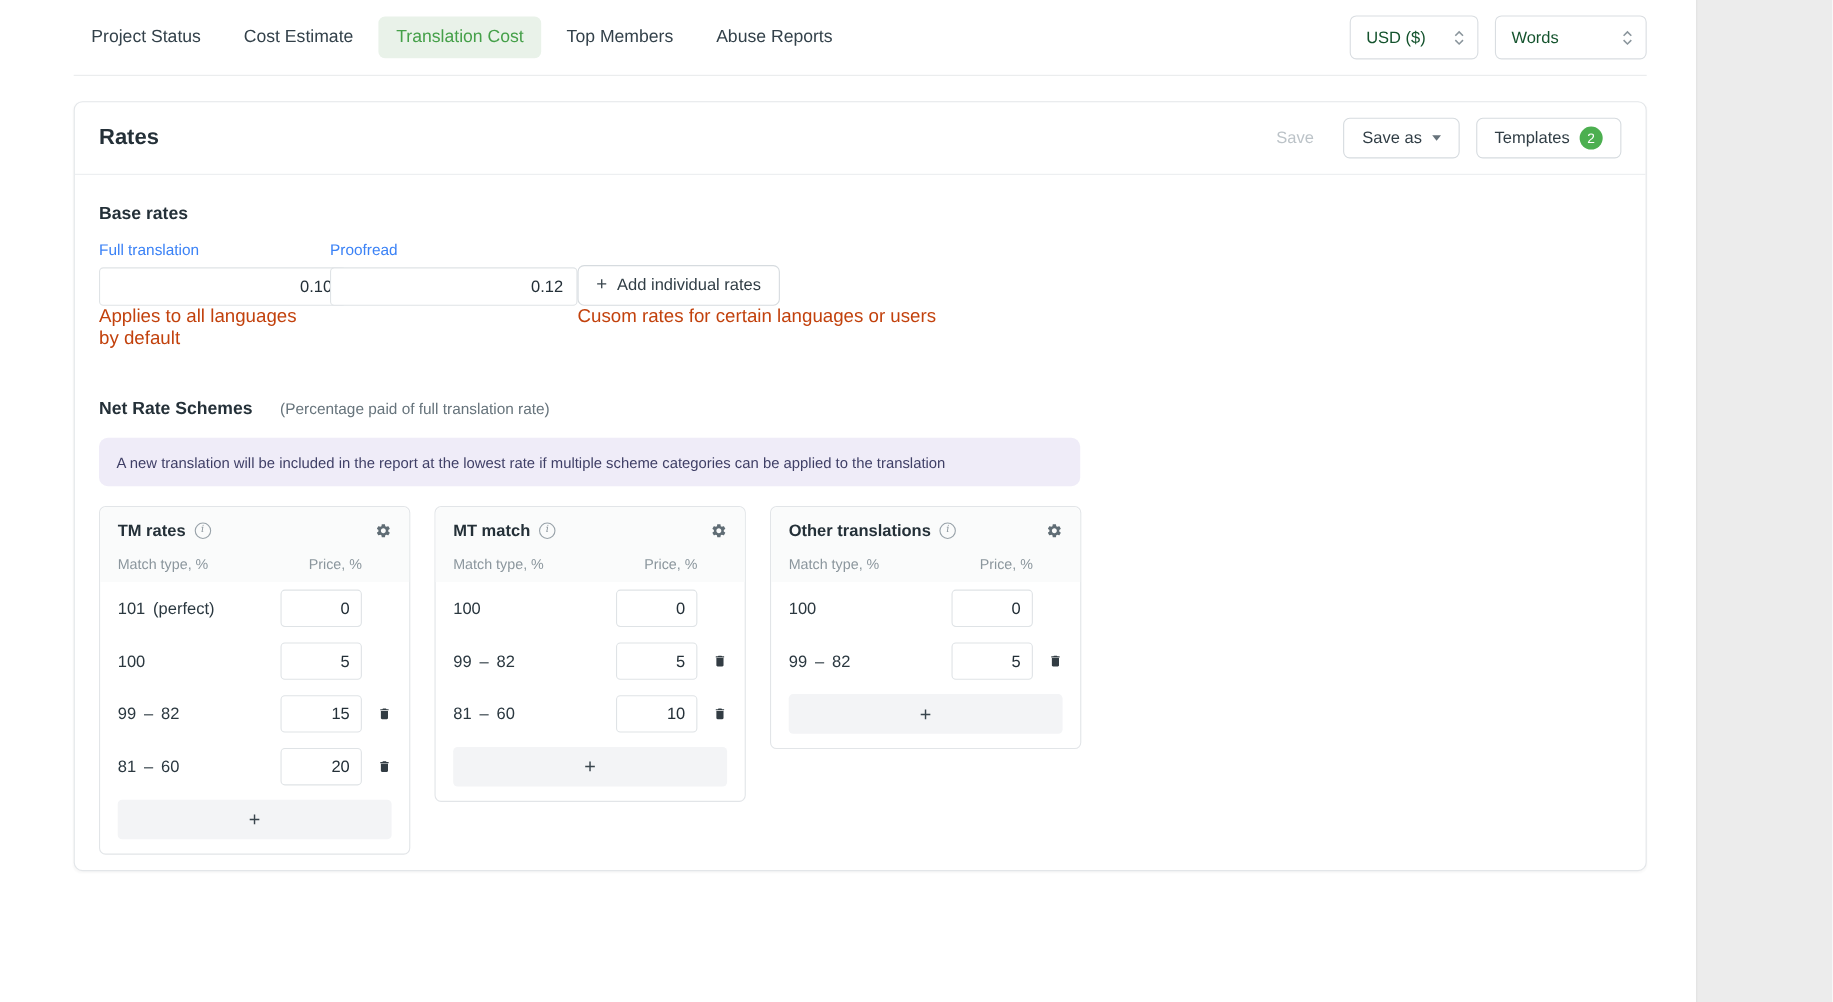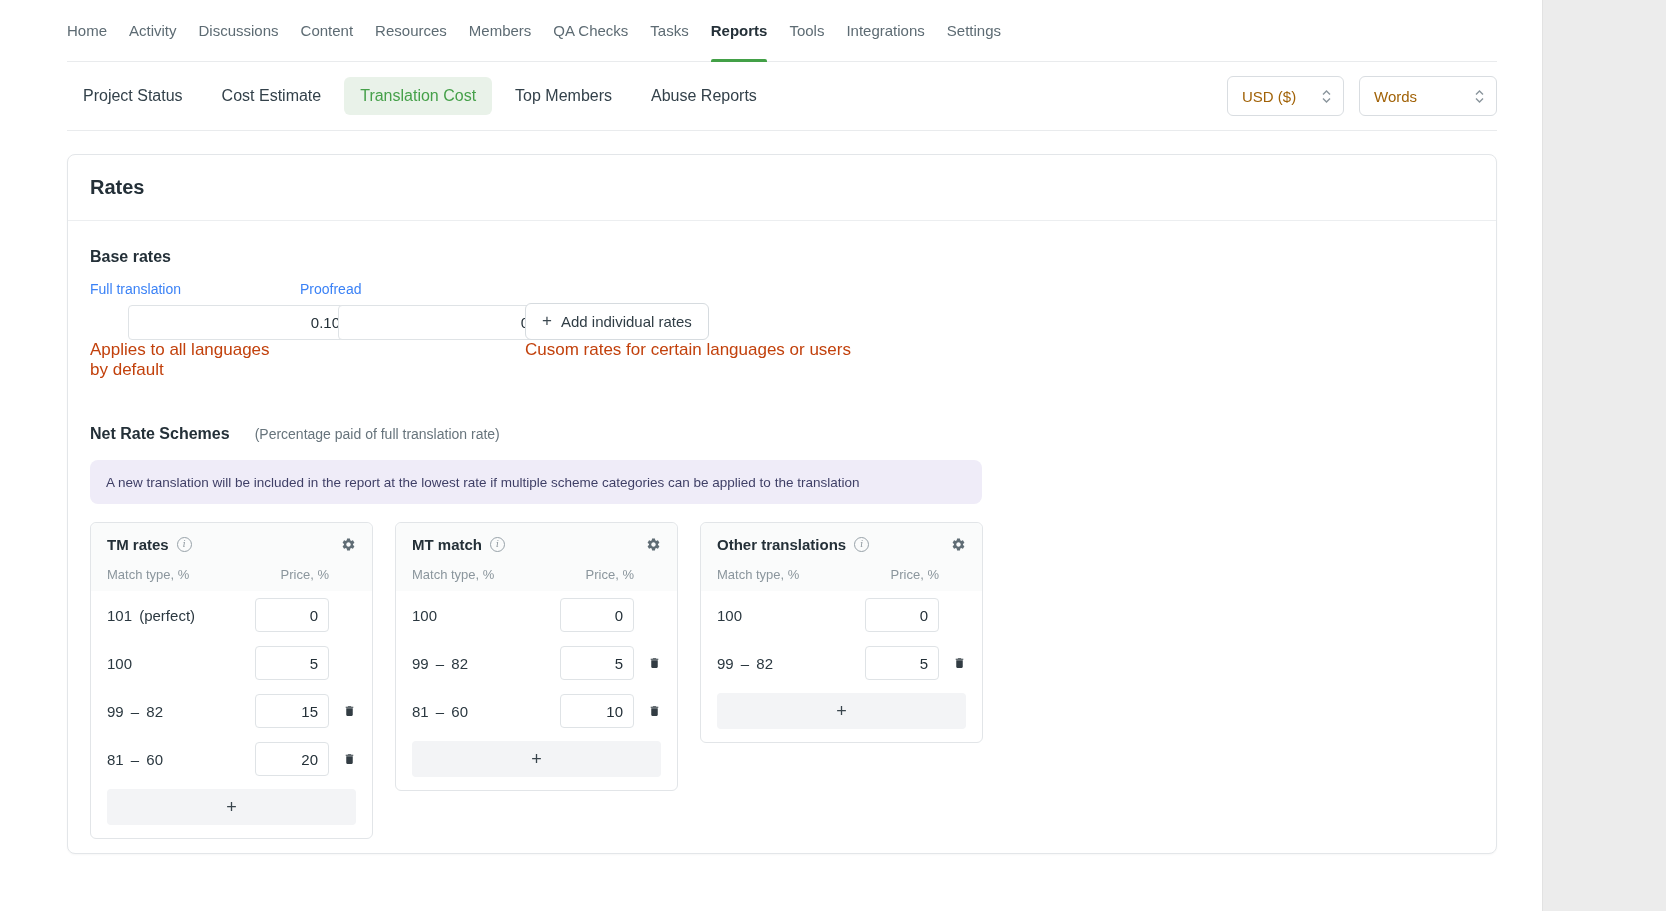--- a/index.html
+++ b/index.html
@@ -12,41 +12,41 @@
   .top-nav { display:flex; gap:22px; height:62px; align-items:stretch; border-bottom:1px solid #e9ebed; }
   .nav-item { display:flex; align-items:center; font-size:15px; color:#5d6b73; position:relative; cursor:pointer; white-space:nowrap; }
   .nav-item.active { color:#243038; font-weight:700; }
   .nav-item.active::after { content:""; position:absolute; left:0; right:0; bottom:-1px; height:3px; background:#43a047; border-radius:2px 2px 0 0; }
 
   
   .subnav { display:flex; align-items:center; height:69px; border-bottom:1px solid #e9ebed; }
   .subtab { padding:10px 16px; border-radius:6px; font-size:16px; color:#33414a; margin-right:7px; cursor:pointer; white-space:nowrap; }
   .subtab.active { color:#45a049; background:#e9f2e9; }
   .subnav-selects { margin-left:auto; display:flex; gap:15px; }
-  .select { height:40px; background:#fff; border:1px solid #d9dde1; border-radius:6px; display:flex; align-items:center; justify-content:space-between; padding:0 12px 0 14px; font-size:15px; color:#a16207; cursor:pointer; }
+  .select { height:40px; background:#fff; border:1px solid #d9dde1; border-radius:6px; display:flex; align-items:center; justify-content:space-between; padding:0 12px 0 14px; font-size:15px; color:#14532d; cursor:pointer; }
   .select-currency { width:117px; }
   .select-unit { width:138px; }
 
   
   .card { margin-top:23px; border:1px solid #e3e6e9; border-radius:8px; background:#fff; box-shadow:0 1px 2px rgba(40,50,60,.04); padding-bottom:14px; }
   .card-header { display:flex; align-items:center; height:66px; padding:0 22px; border-bottom:1px solid #eceef0; }
   .card-title { font-size:20px; font-weight:700; color:#243038; }
   .actions { margin-left:auto; display:flex; align-items:center; gap:15px; }
   .btn-save { background:none; border:none; font-size:15px; color:#bcc3c8; padding:8px 12px; font-family:inherit; }
   .btn { height:37px; background:#fff; border:1px solid #d6dbdf; border-radius:6px; font-size:15px; color:#303d45; display:flex; align-items:center; gap:9px; padding:0 16px; font-family:inherit; cursor:pointer; }
   .caret-down { width:0; height:0; border-left:4.5px solid transparent; border-right:4.5px solid transparent; border-top:5.5px solid #66727a; }
   .badge { min-width:21px; height:21px; border-radius:50%; background:#4caf50; color:#fff; font-size:12.5px; display:flex; align-items:center; justify-content:center; }
 
   .card-body { padding:0 22px; }
   .section-heading { font-size:16px; font-weight:700; color:#243038; }
   .base-heading { margin-top:27px; }
   .base-row { display:flex; margin-top:15px; }
   .field { width:195px; margin-right:15px; }
   .field-label { font-size:14px; color:#3b82f6; display:block; margin-bottom:8px; }
-  .rate-input { width:225px; height:35px; border:1px solid #dfe3e6; border-radius:4px; text-align:right; padding:0 12px; font-size:15px; color:#243038; font-family:inherit;margin-left:38px; }
+  .rate-input { width:225px; height:35px; border:1px solid #dfe3e6; border-radius:4px; text-align:right; padding:0 12px; font-size:15px; color:#243038; font-family:inherit; }
   .helper { font-size:17px; color:#c2410c; }
   .add-col { margin-left:15px; padding-top:22px; }
   .btn-plus { font-size:17px; color:#3c4850; line-height:1; margin-top:-2px; }
 
   
   .nrs-heading-row { display:flex; align-items:baseline; margin-top:45px; gap:25px; }
   .nrs-sub { font-size:14px; color:#67747c; }
   .banner { margin-top:17px; width:892px; background:#efecf8; border-radius:8px; padding:15px 16px 14px; font-size:13.5px; color:#3f3f66; }
 
   .schemes { margin-top:18px; display:flex; gap:22px; align-items:flex-start; }
@@ -65,34 +65,20 @@
   .trash-btn { background:none; border:none; padding:0; display:flex; cursor:pointer; }
   .add-row { margin:6px 16px 13px; width:calc(100% - 32px); height:36px; background:#f3f4f6; border:none; border-radius:4px; font-size:18px; color:#39454d; display:flex; align-items:center; justify-content:center; cursor:pointer; font-family:inherit; }
 
   .right-gutter { position:absolute; top:0; right:0; width:124px; height:100%; background:#ececec; border-left:1px solid #e2e2e2; }
 </style>
 </head>
 <body>
 
 <div class="content">
 
-  <nav class="top-nav">
-    <a class="nav-item">Home</a>
-    <a class="nav-item">Activity</a>
-    <a class="nav-item">Discussions</a>
-    <a class="nav-item">Content</a>
-    <a class="nav-item">Resources</a>
-    <a class="nav-item">Members</a>
-    <a class="nav-item">QA Checks</a>
-    <a class="nav-item">Tasks</a>
-    <a class="nav-item active">Reports</a>
-    <a class="nav-item">Tools</a>
-    <a class="nav-item">Integrations</a>
-    <a class="nav-item">Settings</a>
-  </nav>
 
   <div class="subnav">
     <a class="subtab">Project Status</a>
     <a class="subtab">Cost Estimate</a>
     <a class="subtab active">Translation Cost</a>
     <a class="subtab">Top Members</a>
     <a class="subtab">Abuse Reports</a>
 
     <div class="subnav-selects">
       <div class="select select-currency">
@@ -108,20 +94,31 @@
             <path d="M1 5.5L4.5 2 8 5.5" stroke="#8a959c" stroke-width="1.4" fill="none"></path>
             <path d="M1 9.5L4.5 13 8 9.5" stroke="#8a959c" stroke-width="1.4" fill="none"></path>
           </svg>
       </div>
     </div>
   </div>
 
   <section class="card">
     <header class="card-header">
       <h1 class="card-title">Rates</h1>
+      <div class="actions">
+        <button class="btn-save" disabled="">Save</button>
+        <button class="btn">
+          <span>Save as</span>
+          <span class="caret-down"></span>
+        </button>
+        <button class="btn">
+          <span>Templates</span>
+          <span class="badge">2</span>
+        </button>
+      </div>
     </header>
 
     <div class="card-body">
 
       <h2 class="section-heading base-heading">Base rates</h2>
 
       <div class="base-row">
         <div class="field">
           <label class="field-label">Full translation</label>
           <input class="rate-input" type="text" value="0.10" style="">

